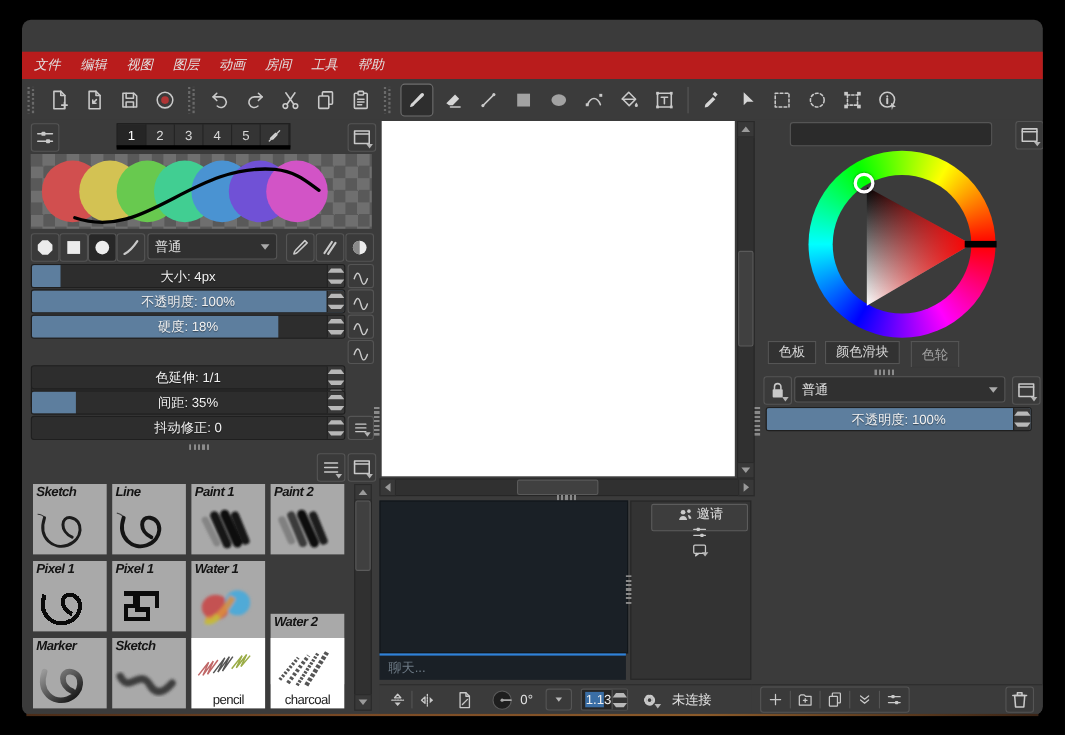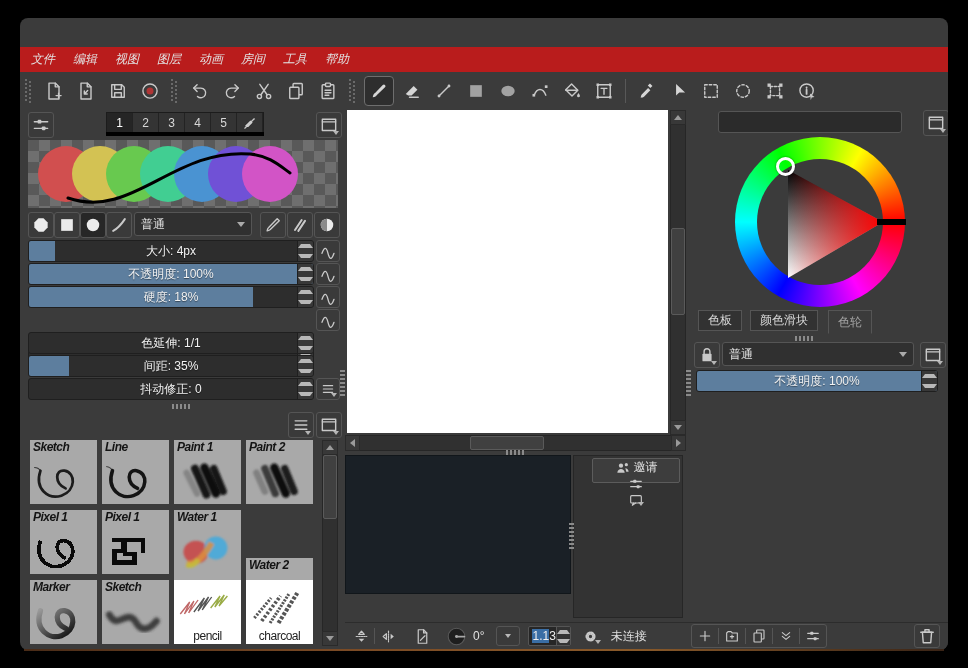--- a/index.html
+++ b/index.html
@@ -728,20 +728,21 @@
     </div>
   <div class="sb-thumb" style="left:450px;top:418px;width:72px;height:12px;"></div>
   <div class="sb-btn" style="left:651px;top:417px;width:13px;height:14px;">
       <span class="arr-r"></span>
     </div>
   <div class="dots-v" style="left:320px;top:352px;"></div>
   <div class="dots-v" style="left:666px;top:352px;"></div>
   <div class="dots-h" style="left:486px;top:432px;"></div>
 
   <div id="chat-msgs"></div>
+  <input id="chat-input" placeholder="聊天..." style="">
   <div id="user-panel">
     <div id="user-topbar">
       <span id="invite-btn">
         <span class="ic" style="width:16px;height:16px;">
             <svg viewBox="0 0 24 24" fill="none" stroke="#c9c9c9" stroke-width="1.7" stroke-linecap="round" stroke-linejoin="round">
               <circle cx="9" cy="8.5" r="3.2" fill="#c9c9c9" stroke="none"></circle>
               <path d="M3.5 19c.5-3.8 2.6-5.5 5.5-5.5s5 1.7 5.5 5.5z" fill="#c9c9c9" stroke="none"></path>
               <circle cx="17" cy="7" r="2.4" fill="#c9c9c9" stroke="none"></circle>
               <path d="M15.5 12.3c2.8.3 4.5 1.8 4.9 5.2h-3.5" fill="#c9c9c9" stroke="none"></path>
             </svg>

